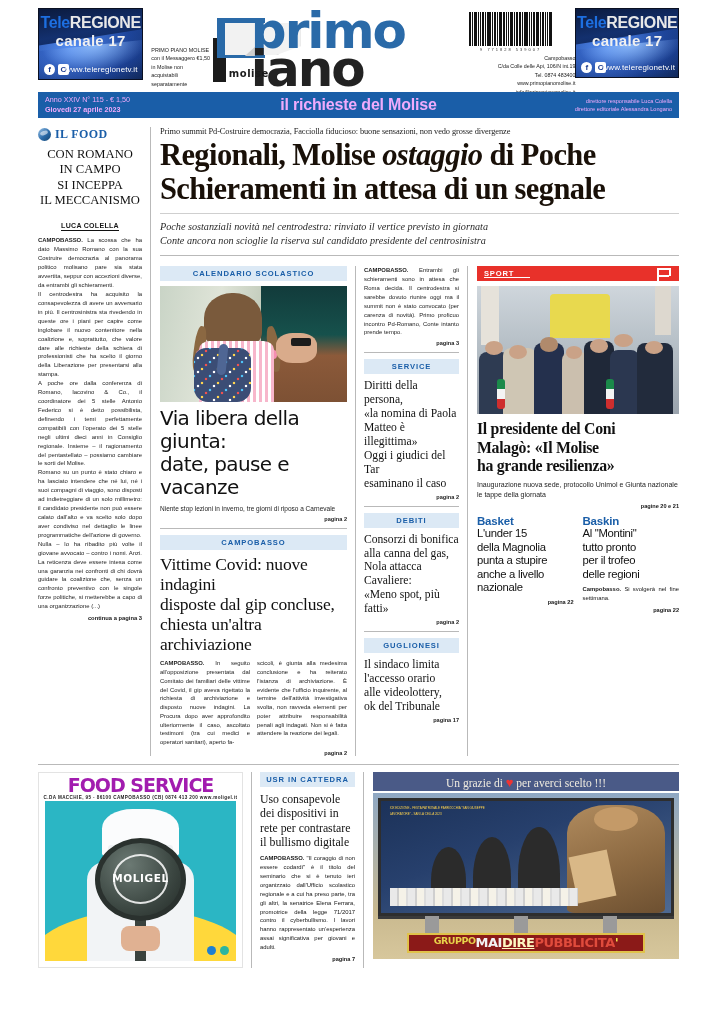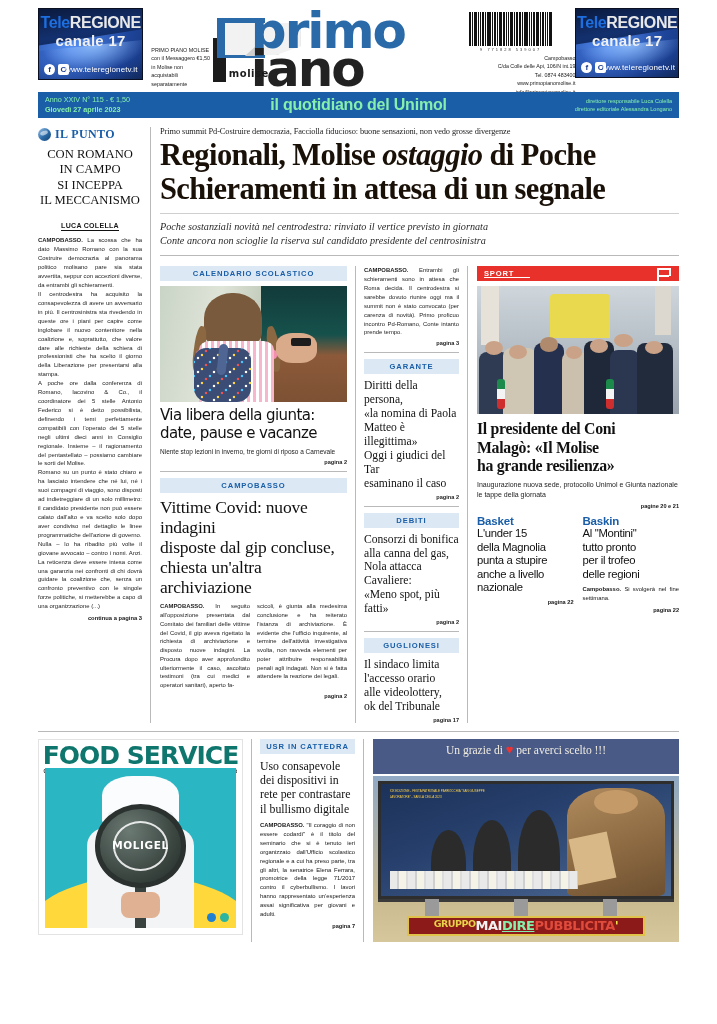--- a/index.html
+++ b/index.html
@@ -58,21 +58,21 @@
 
   .barcode-wrap { width:148px; text-align:center; padding-top:4px; }
   .barcode { height:34px; display:flex; gap:1px; justify-content:center; align-items:stretch; }
   .barcode i { display:block; background:#111; }
   .barcode-num { font-size:4px; color:#333; letter-spacing:2px; margin-top:1px; }
   .imprint-right { font-size:5.3px; line-height:1.6; color:#1a1a1a; text-align:right; margin-top:2px; }
 
   .tv-badge.right { width:118px; height:70px; }
 
   
-  .blueband { height:26px; background:#1a5ea8; display:flex; align-items:center; color:#86efac; position:relative; }
+  .blueband { height:26px; background:#1a5ea8; display:flex; align-items:center; color:#f0abfc; position:relative; }
   .bb-left { font-size:7.2px; line-height:1.45; padding-left:7px; }
   .bb-left b { font-weight:bold; }
   .bb-center { position:absolute; left:0; right:0; text-align:center; font-size:16px; font-weight:bold; letter-spacing:-.2px; }
   .bb-right { position:absolute; right:7px; font-size:5.6px; line-height:1.5; text-align:right; }
 
   
   .content { display:flex; margin-top:9px; }
   .col-left { width:113px; padding-right:8px; border-right:1px solid #b9b9b9; }
   .col-rest { flex:1; padding-left:9px; }
 
@@ -128,21 +128,21 @@
   .ph-school .bag { position:absolute; left:-4%; top:50%; width:72%; height:50%; background:#3b4d75; border-radius:12px 12px 14px 14px; }
   .ph-school .bagdots { position:absolute; inset:0; background-image:
       radial-gradient(circle, #ffd54f 1.4px, transparent 1.6px),
       radial-gradient(circle, #4fc3f7 1.4px, transparent 1.6px),
       radial-gradient(circle, #ef5350 1.4px, transparent 1.6px),
       radial-gradient(circle, #ffffff 1.4px, transparent 1.6px);
       background-size:16px 14px,16px 14px,16px 14px,16px 14px;
       background-position:0 0, 8px 7px, 4px 10px, 12px 3px; border-radius:12px; }
   .ph-school .strap { position:absolute; left:26%; top:46%; width:12%; height:28%; background:#4f6694; border-radius:6px; transform:rotate(6deg); }
 
-  .art-title { font-family:"DejaVu Sans", sans-serif; font-size:15px; line-height:1.14; color:#111; margin-top:5px; letter-spacing:-.6px; font-weight:normal; }
+  .art-title { font-family:"DejaVu Sans", sans-serif; font-size:20px; line-height:1.14; color:#111; margin-top:5px; letter-spacing:-.6px; font-weight:normal; }
   .art-title.serif { font-family:"Liberation Serif", serif; font-size:17.5px; letter-spacing:-.2px; }
   .art-sub { font-size:6.5px; line-height:1.4; color:#1c1c1c; margin-top:5px; }
   .pagref { font-size:5.6px; font-weight:bold; text-align:right; margin-top:3px; color:#1c1c1c; }
   .hr-sep { border:0; border-top:1px solid #b9b9b9; margin:6px 0; }
 
   .two-col { display:flex; gap:7px; margin-top:5px; }
   .two-col .c { flex:1; font-size:5.9px; line-height:1.48; text-align:justify; color:#1c1c1c; }
   .two-col .c b { font-weight:bold; }
 
   .mini-body { font-size:5.9px; line-height:1.5; text-align:justify; color:#1c1c1c; }
@@ -171,61 +171,61 @@
   .sc-note b { font-weight:bold; }
   .sc-pag { font-size:5.6px; font-weight:bold; text-align:right; margin-top:4px; }
 
   
   .bottom { display:flex; margin-top:8px; border-top:1px solid #b9b9b9; padding-top:7px; }
   .bl { width:213px; padding-right:8px; }
   .bm { width:113px; padding:0 8px; border-left:1px solid #b9b9b9; border-right:1px solid #b9b9b9; }
   .br { flex:1; padding-left:9px; }
 
   .ad-food { width:100%; height:196px; background:#fff; position:relative; overflow:hidden; border:1px solid #e3e3e3;}
-  .ad-food .fs-title { font-family:"DejaVu Sans", sans-serif; font-weight:bold; font-size:25px; color:#0f766e; text-align:center; letter-spacing:-1px; padding-top:1px; }
+  .ad-food .fs-title { font-family:"DejaVu Sans", sans-serif; font-weight:bold; font-size:19px; color:#a21caf; text-align:center; letter-spacing:-1px; padding-top:1px; }
   .ad-food .fs-addr { font-size:4.6px; font-weight:bold; letter-spacing:.4px; text-align:center; color:#222; margin-top:-1px; }
   .ad-food .fs-img { position:absolute; left:6px; right:6px; top:28px; bottom:6px; background:#2bb6c4; overflow:hidden; }
   .ad-food .fs-img .yellow { position:absolute; left:-10%; bottom:-26%; width:120%; height:58%; background:#ffd83b; border-radius:50% 50% 0 0 / 60% 60% 0 0; }
   .ad-food .fs-img .chef { position:absolute; left:22%; bottom:0; width:56%; height:62%; background:#f2f4f6; border-radius:18px 18px 0 0; }
   .ad-food .fs-img .hat { position:absolute; left:30%; top:5%; width:40%; height:30%; background:#fbfcfd; border-radius:40% 40% 8% 8%; }
   .ad-food .fs-img .hat:before { content:""; position:absolute; left:8%; bottom:0; width:84%; height:24%; background:#eef1f4; border-radius:3px; }
   .ad-food .fs-img .pan { position:absolute; left:26%; top:23%; width:48%; height:52%; border-radius:50%; background:radial-gradient(circle at 36% 30%, #6c7a74 0%, #3c4742 60%, #232a27 100%); border:5px solid #2a312e; }
   .ad-food .fs-img .pancircle { position:absolute; left:16%; top:16%; right:16%; bottom:16%; border:2px solid rgba(255,255,255,.85); border-radius:50%; }
   .ad-food .fs-img .panlabel { position:absolute; left:0; right:0; top:40%; text-align:center; color:#fff; font-weight:bold; font-size:10.5px; letter-spacing:.6px; font-family:"DejaVu Sans", sans-serif; }
   .ad-food .fs-img .handle { position:absolute; left:47%; top:70%; width:6%; height:32%; background:#39423e; border-radius:3px; }
   .ad-food .fs-img .hand { position:absolute; left:40%; top:78%; width:20%; height:16%; background:#e0b192; border-radius:8px; }
   .ad-food .fs-img .sicon { position:absolute; bottom:6px; width:9px; height:9px; border-radius:50%; background:#1f7fd0; }
   .ad-food .fs-img .sicon.a { right:20px; }
   .ad-food .fs-img .sicon.b { right:7px; background:#2bb5a0; }
 
   .bm .b-title { font-family:"Liberation Serif", serif; font-size:11.8px; line-height:1.22; color:#111; }
   .bm .b-body { font-size:5.9px; line-height:1.5; text-align:justify; margin-top:5px; }
   .bm .b-body b { font-weight:bold; }
   .bm .b-pag { font-size:5.6px; font-weight:bold; text-align:right; margin-top:4px; }
 
-  .thanks-bar { background:#4a5a87; color:#f0ece0; font-family:"Liberation Serif", serif; font-size:11.5px; text-align:center; padding:3px 0 16px; }
+  .thanks-bar { background:#4a5a87; color:#f0ece0; font-family:"Liberation Serif", serif; font-size:11.5px; text-align:center; padding:3px 0 0; }
   .thanks-bar .heart { color:#e33; font-size:13px; }
   .board { width:100%; height:166px; position:relative; overflow:hidden; background:linear-gradient(180deg,#8fa8c4 0%, #c9b98f 72%, #d7c79c 100%); margin-top:2px; }
   .board .frame { position:absolute; left:5px; right:5px; top:5px; height:118px; border:3px solid #2e2e2e; background:#16243f; overflow:hidden; }
   .board .poster { position:absolute; inset:0; background:linear-gradient(160deg,#1c3259 0%, #27406d 40%, #4e6a93 100%); }
   .board .arches { position:absolute; left:16%; top:10%; width:60%; height:74%; }
   .board .arch { position:absolute; bottom:0; background:#2b2b2b; border-radius:50% 50% 0 0 / 70% 70% 0 0; }
   .board .statue { position:absolute; right:2%; bottom:0; width:34%; height:96%; background:linear-gradient(160deg,#b08b5e 0%, #8d6a42 55%, #6d5031 100%); border-radius:40% 40% 8% 8% / 26% 26% 4% 4%; }
   .board .statue .head { position:absolute; left:28%; top:2%; width:44%; height:22%; border-radius:50%; background:#c49a68; }
   .board .statue .plank { position:absolute; left:6%; top:44%; width:40%; height:44%; background:#d9b887; transform:rotate(-12deg); }
   .board .ptext { position:absolute; left:3%; top:5%; width:40%; font-size:3px; line-height:1.8; color:#cfe0ff; }
   .board .ptext .hl { color:#ffd34d; }
   .board .logos { position:absolute; left:3%; right:32%; bottom:6%; height:16%; background:repeating-linear-gradient(90deg,#e9e9e9 0 7px,#cfcfcf 7px 9px,#f5f2e8 9px 16px,#dcdcdc 16px 18px); }
   .board .legs { position:absolute; left:5px; right:5px; top:123px; height:22px; }
   .board .leg { position:absolute; top:0; width:14px; height:22px; background:#9a9a9a; }
   .board .bar { position:absolute; left:0; right:0; top:0; height:3px; background:#3a3a3a; }
   .board .brand { position:absolute; left:11%; right:11%; bottom:6px; height:20px; background:#8b1a18; border:2px solid #e0c24a; display:flex; justify-content:center; font-family:"DejaVu Sans", sans-serif; font-weight:bold; font-size:13px; letter-spacing:-.5px; }
   .board .brand .g { color:#e8d24a; font-size:9.5px; }
   .board .brand .m { color:#f2f2f2; }
-  .board .brand .d { color:#86efac;text-decoration:underline; }
+  .board .brand .d { color:#fef9c3;text-decoration:underline; }
   .board .brand .p { color:#e04b3c; }
   .board .brand .c { color:#f0e24a; }
 </style>
 </head>
 <body>
 
 <div class="page">
 
   <div class="masthead">
 
@@ -309,33 +309,33 @@
       <div class="sicon ig">O</div>
       <div class="tlsite">www.teleregionetv.it</div>
     </div>
   </div>
 
   <div class="blueband">
     <div class="bb-left">
       <div>Anno XXIV N° 115 - € 1,50</div>
       <div><b>Giovedì 27 aprile 2023</b></div>
     </div>
-    <div class="bb-center">il quotidiano del Unimol</div>
+    <div class="bb-center">il richieste del Molise</div>
     <div class="bb-right">
       <div>direttore responsabile Luca Colella</div>
       <div>direttore editoriale Alessandra Longano</div>
     </div>
   </div>
 
   <div class="content">
 
     <div class="col-left">
       <div class="ilpunto">
         <div class="disc"></div>
-        <div class="txt">IL PUNTO</div>
+        <div class="txt">IL FOOD</div>
       </div>
       <div class="punto-title" style="white-space:pre-line">CON ROMANO
 IN CAMPO
 SI INCEPPA
 IL MECCANISMO</div>
       <div style="text-align:center"><span class="punto-author">LUCA COLELLA</span></div>
       <div class="punto-body">
         <p><b>CAMPOBASSO.</b> La scossa che ha dato Massimo Romano con la sua Costruire democrazia al panorama politico molisano pare sia stata avvertita, seppur con accezioni diverse, da entrambi gli schieramenti.</p>
         <p>Il centrodestra ha acquisito la consapevolezza di avere un avversario in più. Il centrosinistra sta rivedendo in queste ore i piani per capire come inglobare il nuovo contenitore nella coalizione e, soprattutto, che valore dare alle richieste della schiera di professionisti che ha scelto il giorno della Liberazione per presentarsi alla stampa.</p>
         <p>A poche ore dalla conferenza di Romano, Iacovino &amp; Co., il coordinatore dei 5 stelle Antonio Federico si è detto possibilista, definendo i temi perfettamente compatibili con l'operato dei 5 stelle negli ultimi dieci anni in Consiglio regionale. Insieme – il ragionamento del pentastellato – possiamo cambiare le sorti del Molise.</p>
@@ -395,21 +395,21 @@
             <div class="c">scicoli, è giunta alla medesima conclusione e ha reiterato l'istanza di archiviazione. È evidente che l'ufficio inquirente, al termine dell'attività investigativa svolta, non ravveda elementi per poter attribuire responsabilità penali agli indagati. Non si è fatta attendere la reazione dei legali.</div>
           </div>
           <div class="pagref">pagina 2</div>
         </div>
 
         <div class="mc2">
           <div class="mini-body"><b>CAMPOBASSO.</b><span> Entrambi gli schieramenti sono in attesa che Roma decida. Il centrodestra si sarebbe dovuto riunire oggi ma il summit non è stato convocato (per carenza di novità). Primo proficuo incontro Pd-Romano, Conte intanto prende tempo.</span></div>
           <div class="pagref">pagina 3</div>
           <hr class="hr-sep">
 
-          <div class="cat">GARANTE</div>
+          <div class="cat">SERVICE</div>
           <div class="sm-title" style="white-space:pre-line">Diritti della persona,
 «la nomina di Paola
 Matteo è illegittima»
 Oggi i giudici del Tar
 esaminano il caso</div>
           <div class="pagref">pagina 2</div>
           <hr class="hr-sep">
 
           <div class="cat">DEBITI</div>
           <div class="sm-title" style="white-space:pre-line">Consorzi di bonifica

